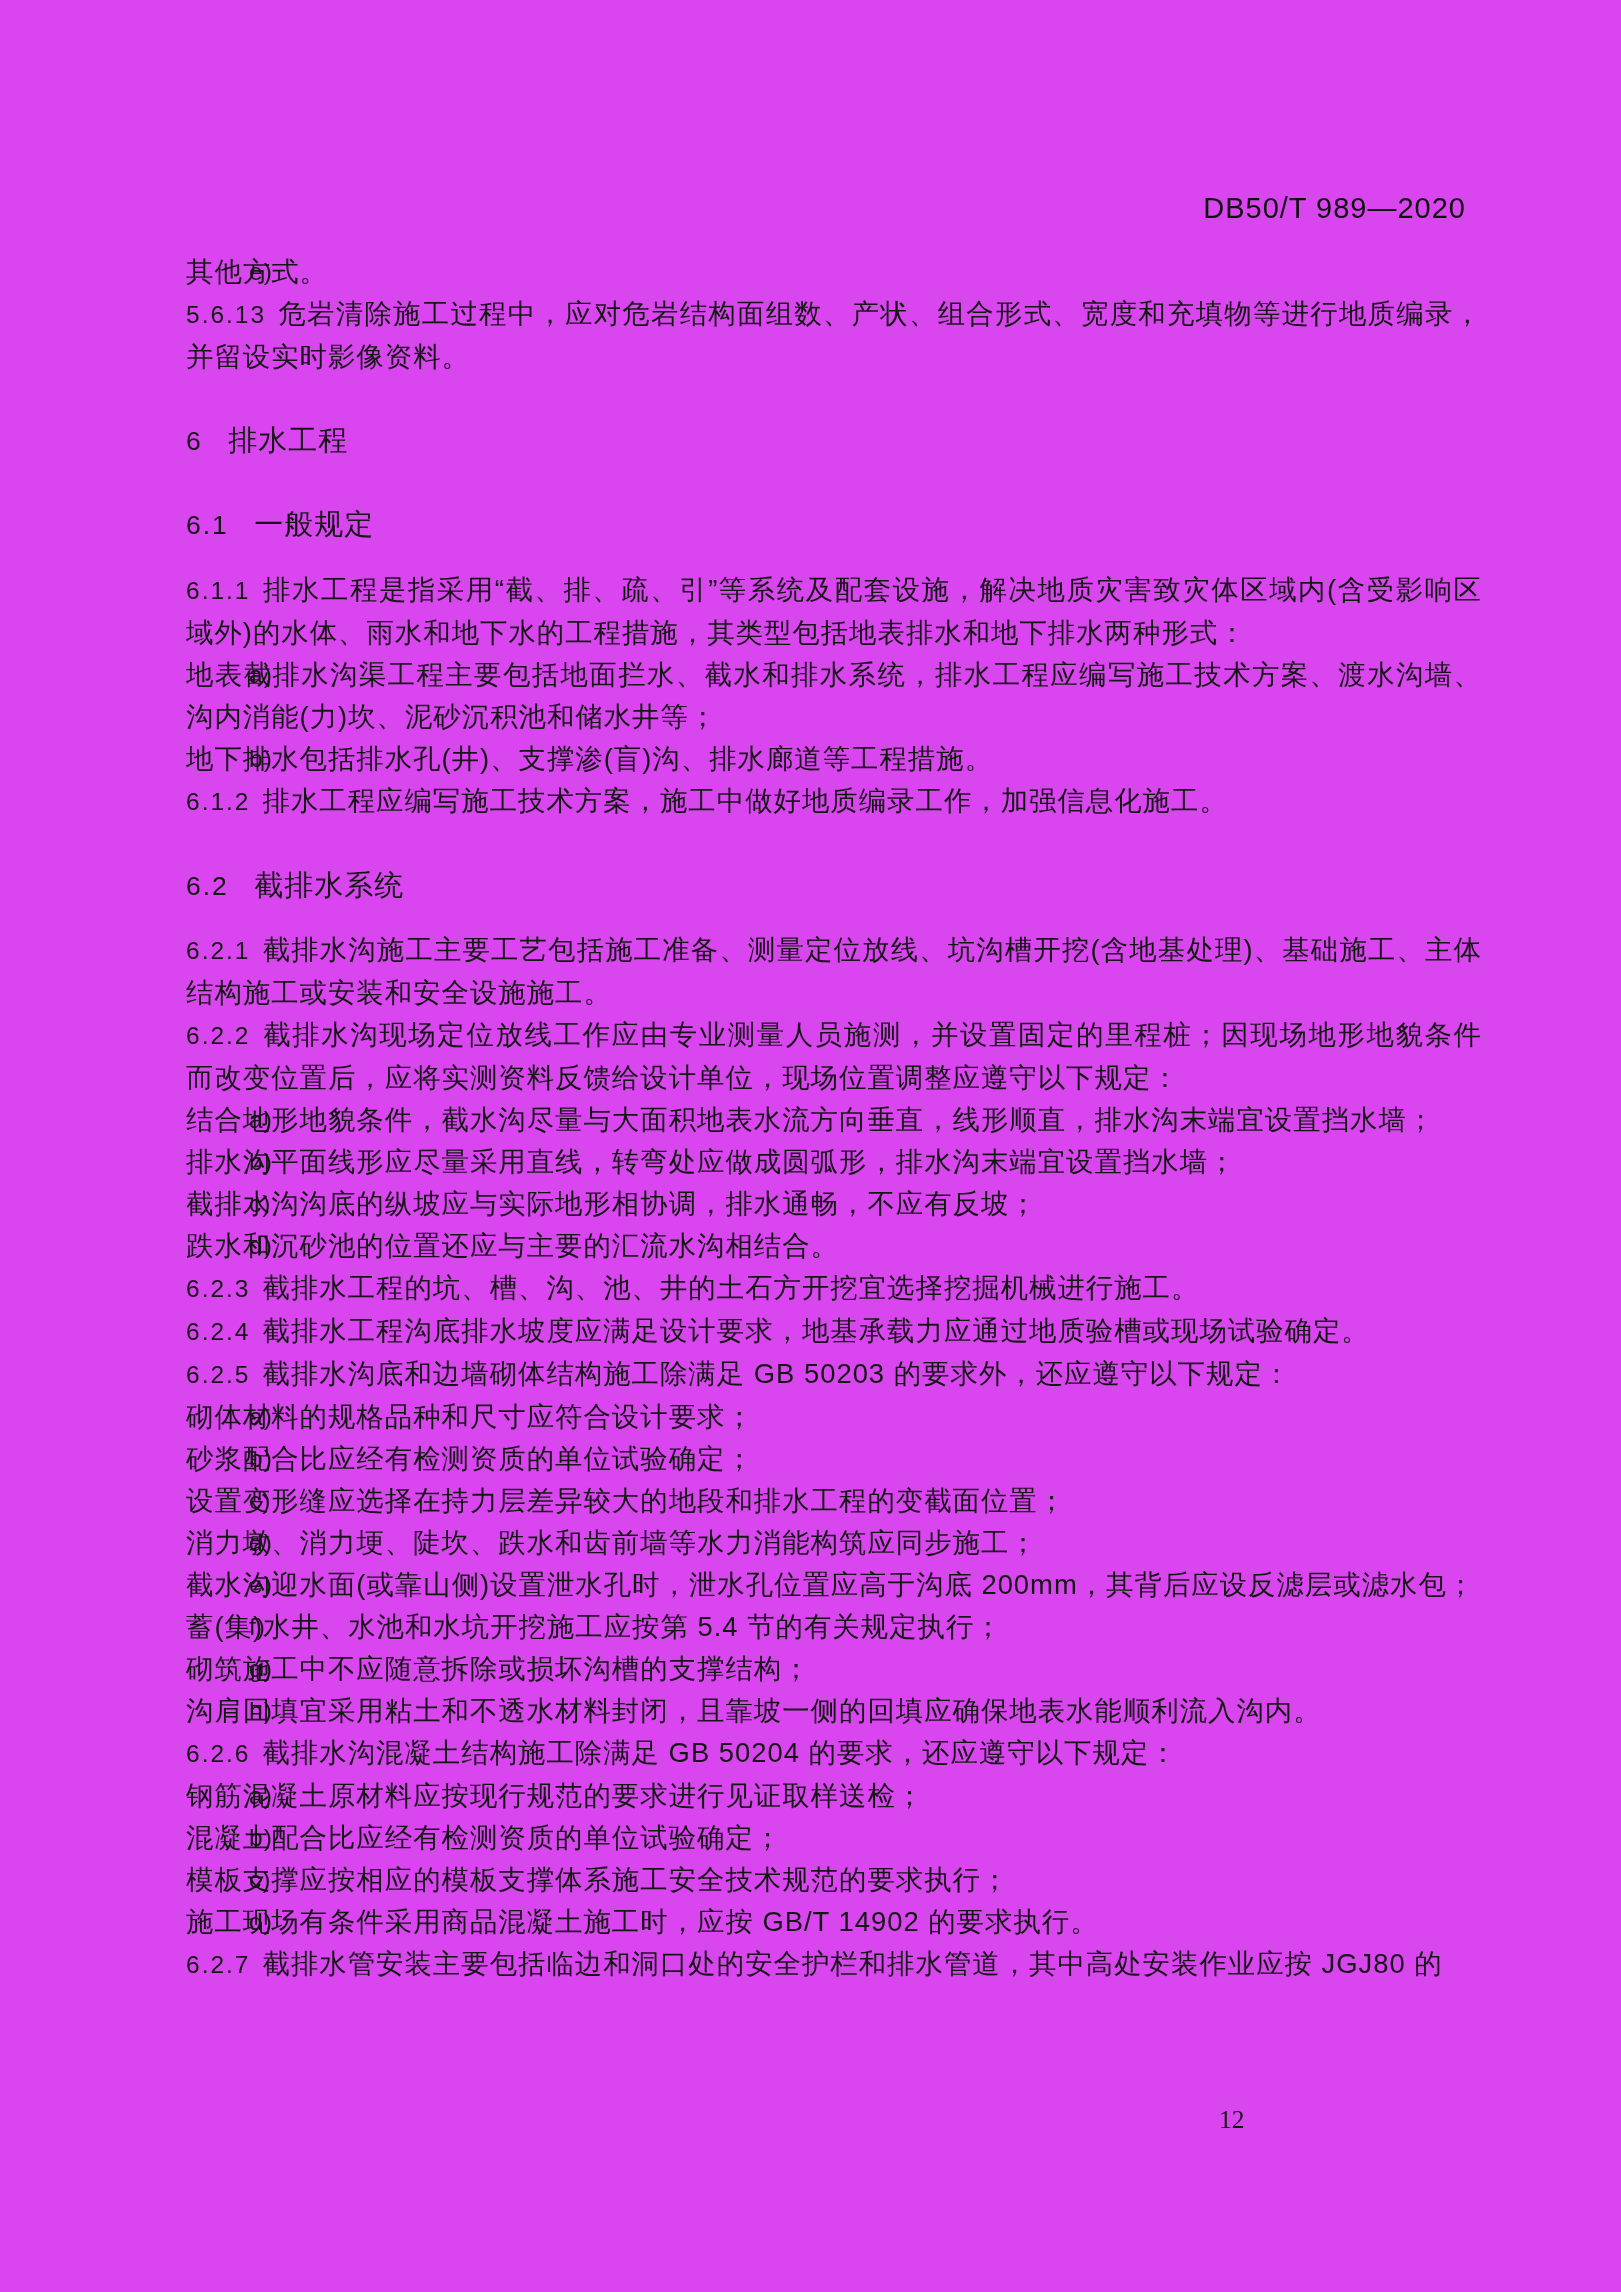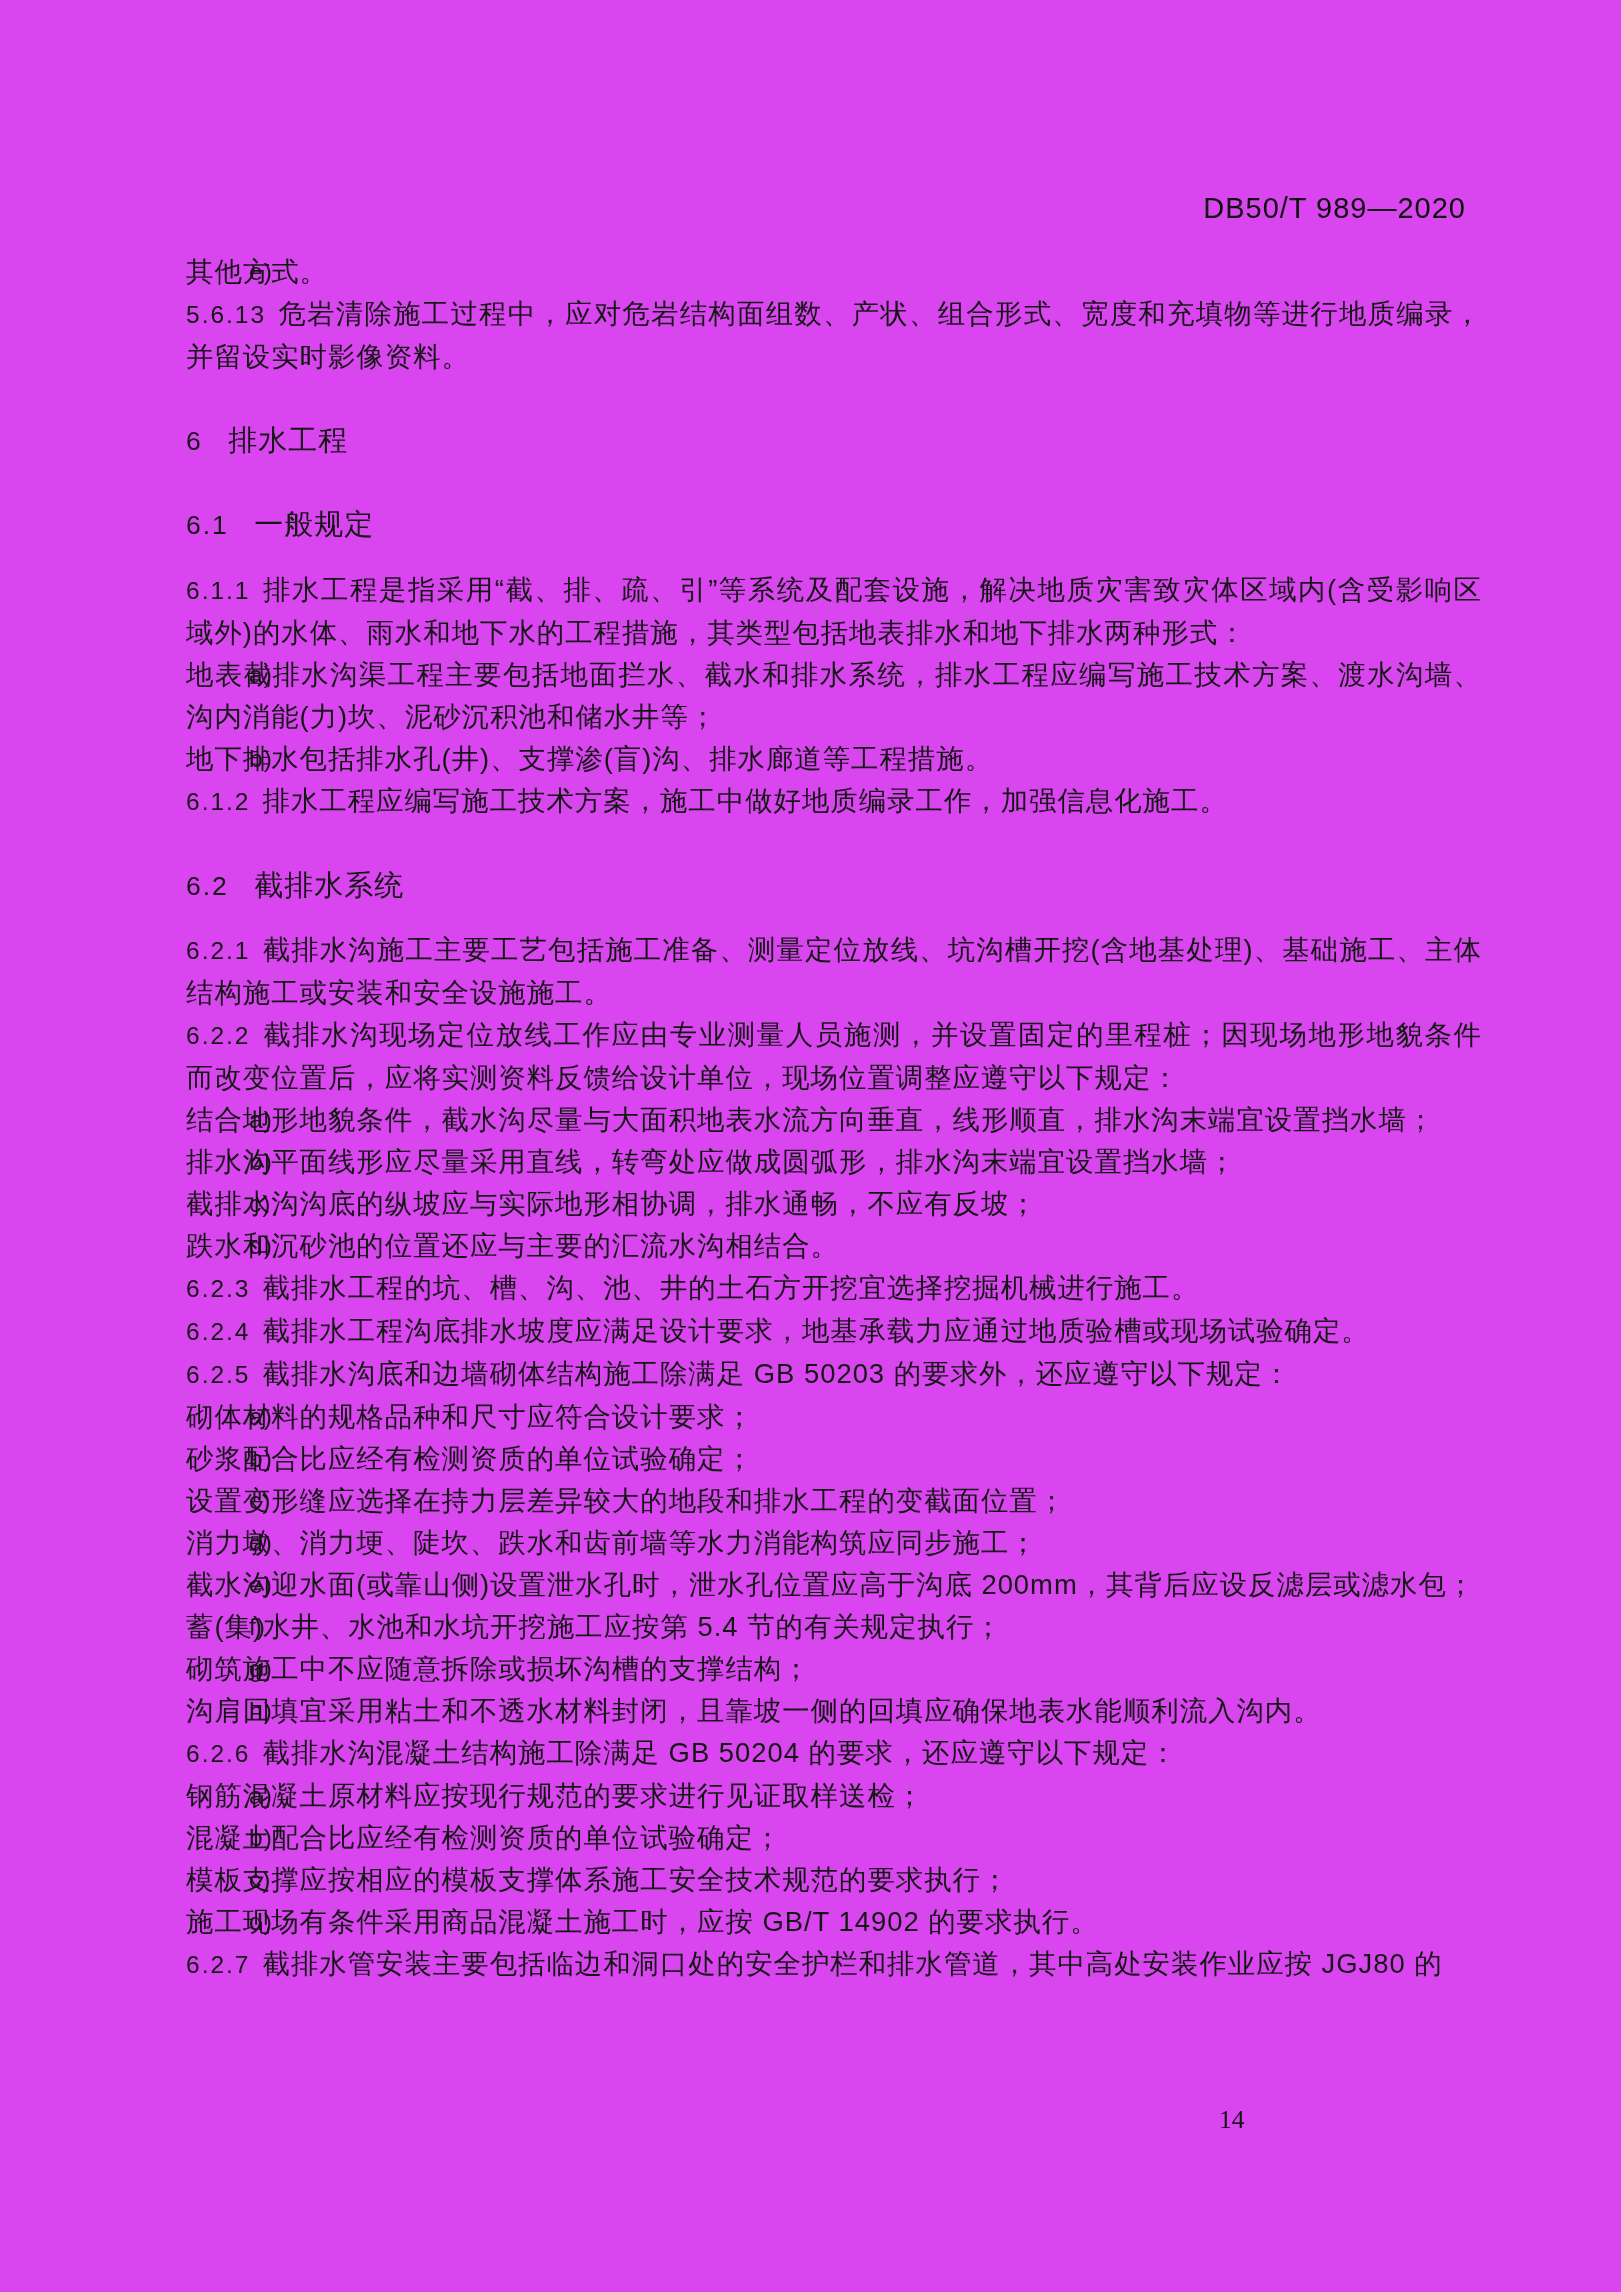--- a/index.html
+++ b/index.html
@@ -138,16 +138,16 @@
     <p class="li"><span class="marker">b)</span><span>混凝土配合比应经有检测资质的单位试验确定；</span></p>
 
     <p class="li"><span class="marker">c)</span><span>模板支撑应按相应的模板支撑体系施工安全技术规范的要求执行；</span></p>
 
     <p class="li"><span class="marker">d)</span><span>施工现场有条件采用商品混凝土施工时，应按 GB/T 14902 的要求执行。</span></p>
 
     <p class="clause"><span class="num">6.2.7</span><span>截排水管安装主要包括临边和洞口处的安全护栏和排水管道，其中高处安装作业应按 JGJ80 的</span></p>
 
   </main>
 
-  <div class="page-number">14</div>
+  <div class="page-number">12</div>
 
 </div>
 
 
 </body></html>

